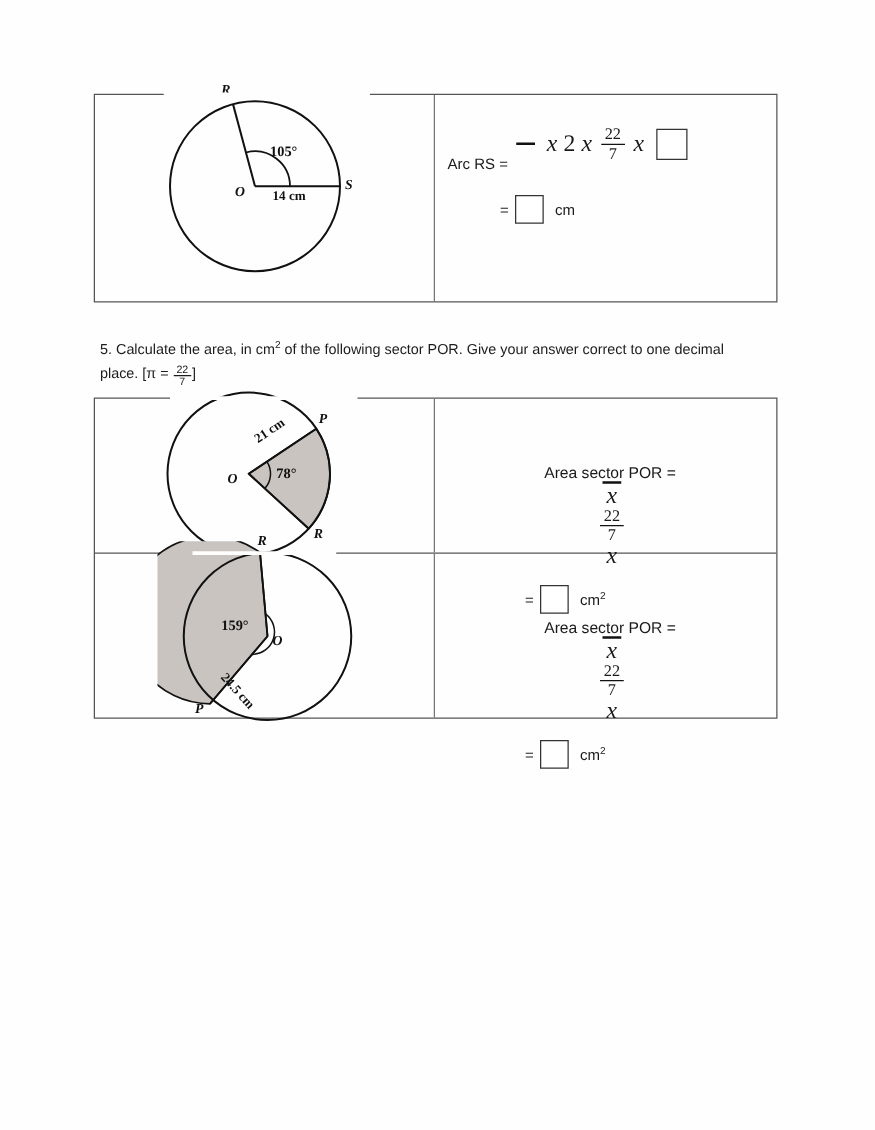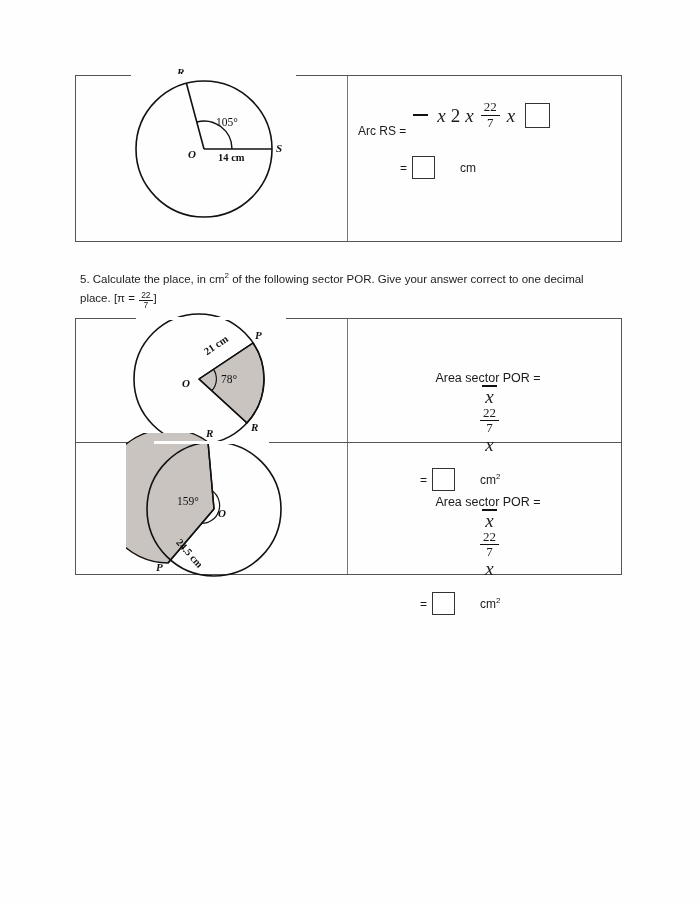--- a/index.html
+++ b/index.html
@@ -86,21 +86,21 @@
     position: absolute;
     font-family: "Liberation Serif", serif;
     font-weight: bold;
     font-size: 10.5px;
     color: #111;
     white-space: nowrap;
   }
   .fig-angle {
     position: absolute;
     font-family: "Liberation Serif", serif;
-    font-weight: normal;
+    font-weight: bold;
     font-size: 11.5px;
     color: #111;
     white-space: nowrap;
   }
 
   
   #question-5 {
     position: absolute;
     left: 80px;
     top: 266px;
@@ -176,21 +176,21 @@
   .answer-box.small { width: 23px; height: 23px; }
 
   .result-line {
     display: flex;
     align-items: center;
     font-size: 12px;
     margin-top: 18px;
     padding-left: 42px;
     white-space: nowrap;
   }
-  .result-line .unit { margin-left: 20px; font-size: 12px; }
+  .result-line .unit { margin-left: 4px; font-size: 12px; }
   .result-line .unit sup { font-size: 8px; vertical-align: super; }
 
   .area-label { font-size: 12.5px; }
   .sector-formula { margin-top: 4px; flex-direction: column; }
   .sector-result { margin-top: 14px; padding-left: 62px; }
 </style>
 </head>
 <body>
 
 <div class="page">
@@ -239,21 +239,21 @@
         </div>
       </div>
 
     </div>
 
     <div class="border-gap" style="left:55px; top:-2px; width:165px;"></div>
   </div>
 
   <div id="question-5">
     <span>5.</span>
-    <span>Calculate the place, in cm</span><sup>2</sup><span> of the following sector POR. Give your answer correct to one decimal place. [π = </span><span class="frac-inline"><span class="num">22</span><span class="den">7</span></span><span>]</span>
+    <span>Calculate the area, in cm</span><sup>2</sup><span> of the following sector POR. Give your answer correct to one decimal place. [π = </span><span class="frac-inline"><span class="num">22</span><span class="den">7</span></span><span>]</span>
   </div>
 
   <div class="qtable" id="table-2">
 
     <div class="trow divided" style="top:0; height:124px;">
 
       <div class="cell-diagram">
         <div class="figure" id="figure-2">
           <svg width="160" height="145" viewBox="0 0 160 145">
 

